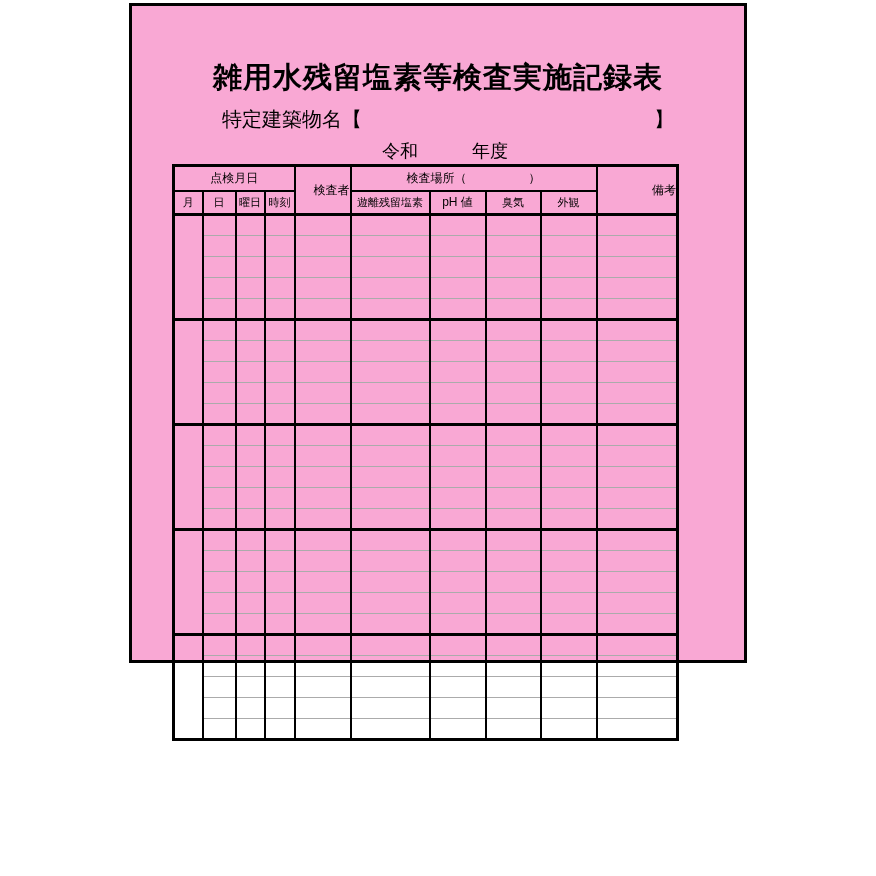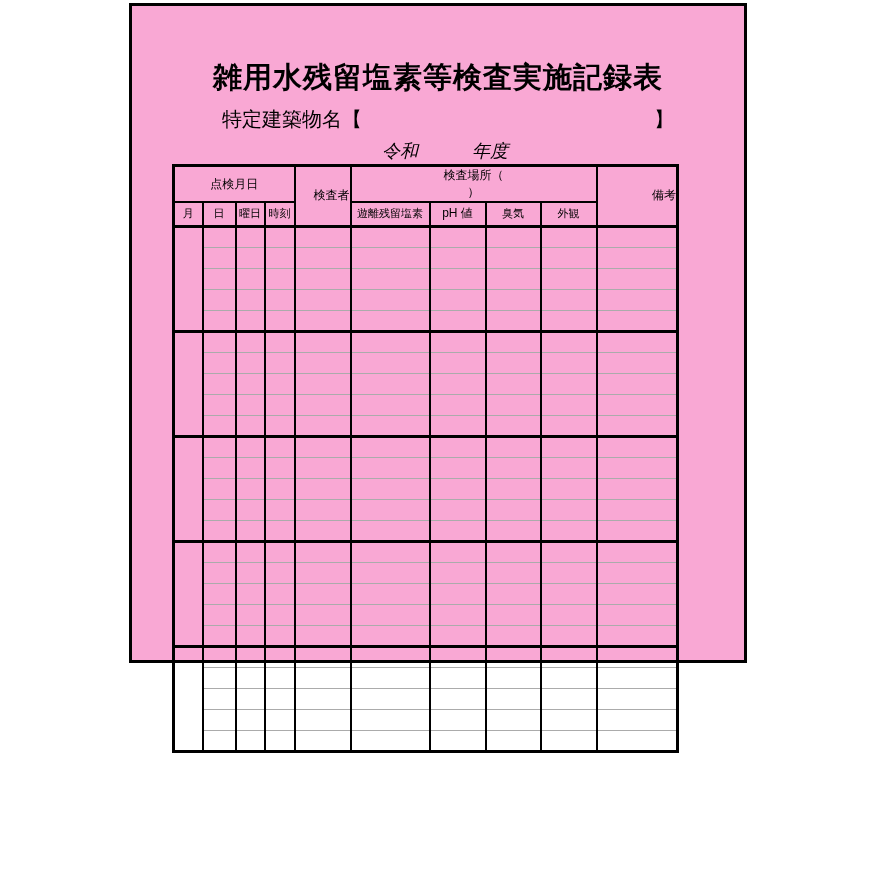--- a/index.html
+++ b/index.html
@@ -37,21 +37,20 @@
     margin-left: 16px;
   }
   .building-spacer { display: inline-block; width: 292px; }
 
   .era-line {
     position: absolute;
     top: 133px; left: 14px; right: 0;
     text-align: center;
     font-size: 18px;
     white-space: nowrap;
-    font-style: italic;
   }
   .era-spacer { display: inline-block; width: 54px; }
 
   table.record-table {
     position: absolute;
     left: 40px; top: 158px;
     width: 504px;
     border-collapse: collapse;
     table-layout: fixed;
     border: 3px solid #000000;
@@ -66,21 +65,21 @@
     padding: 0;
     overflow: hidden;
     white-space: nowrap;
   }
   thead tr.h1 th { height: 25px; }
   thead tr.h2 th { height: 24px; }
   thead tr.h2 th { border-bottom: 3px solid #000000; }
   th.rowspan2 { border-bottom: 3px solid #000000; text-align: right; }
   thead tr.h2 th.small { font-size: 11px; }
 
-  .place-wrap { display: inline-flex; justify-content: center; flex-direction: column; }
+  .place-wrap { display: inline-flex; justify-content: center; }
   .place-spacer { display: inline-block; width: 62px; }
 
   .record-table td {
     border-left: 2px solid #000000;
     border-right: 2px solid #000000;
     border-top: 1px solid #ababab;
     height: 21px;
     padding: 0;
   }
   .record-table td.group-start { border-top: 3px solid #000000; }

